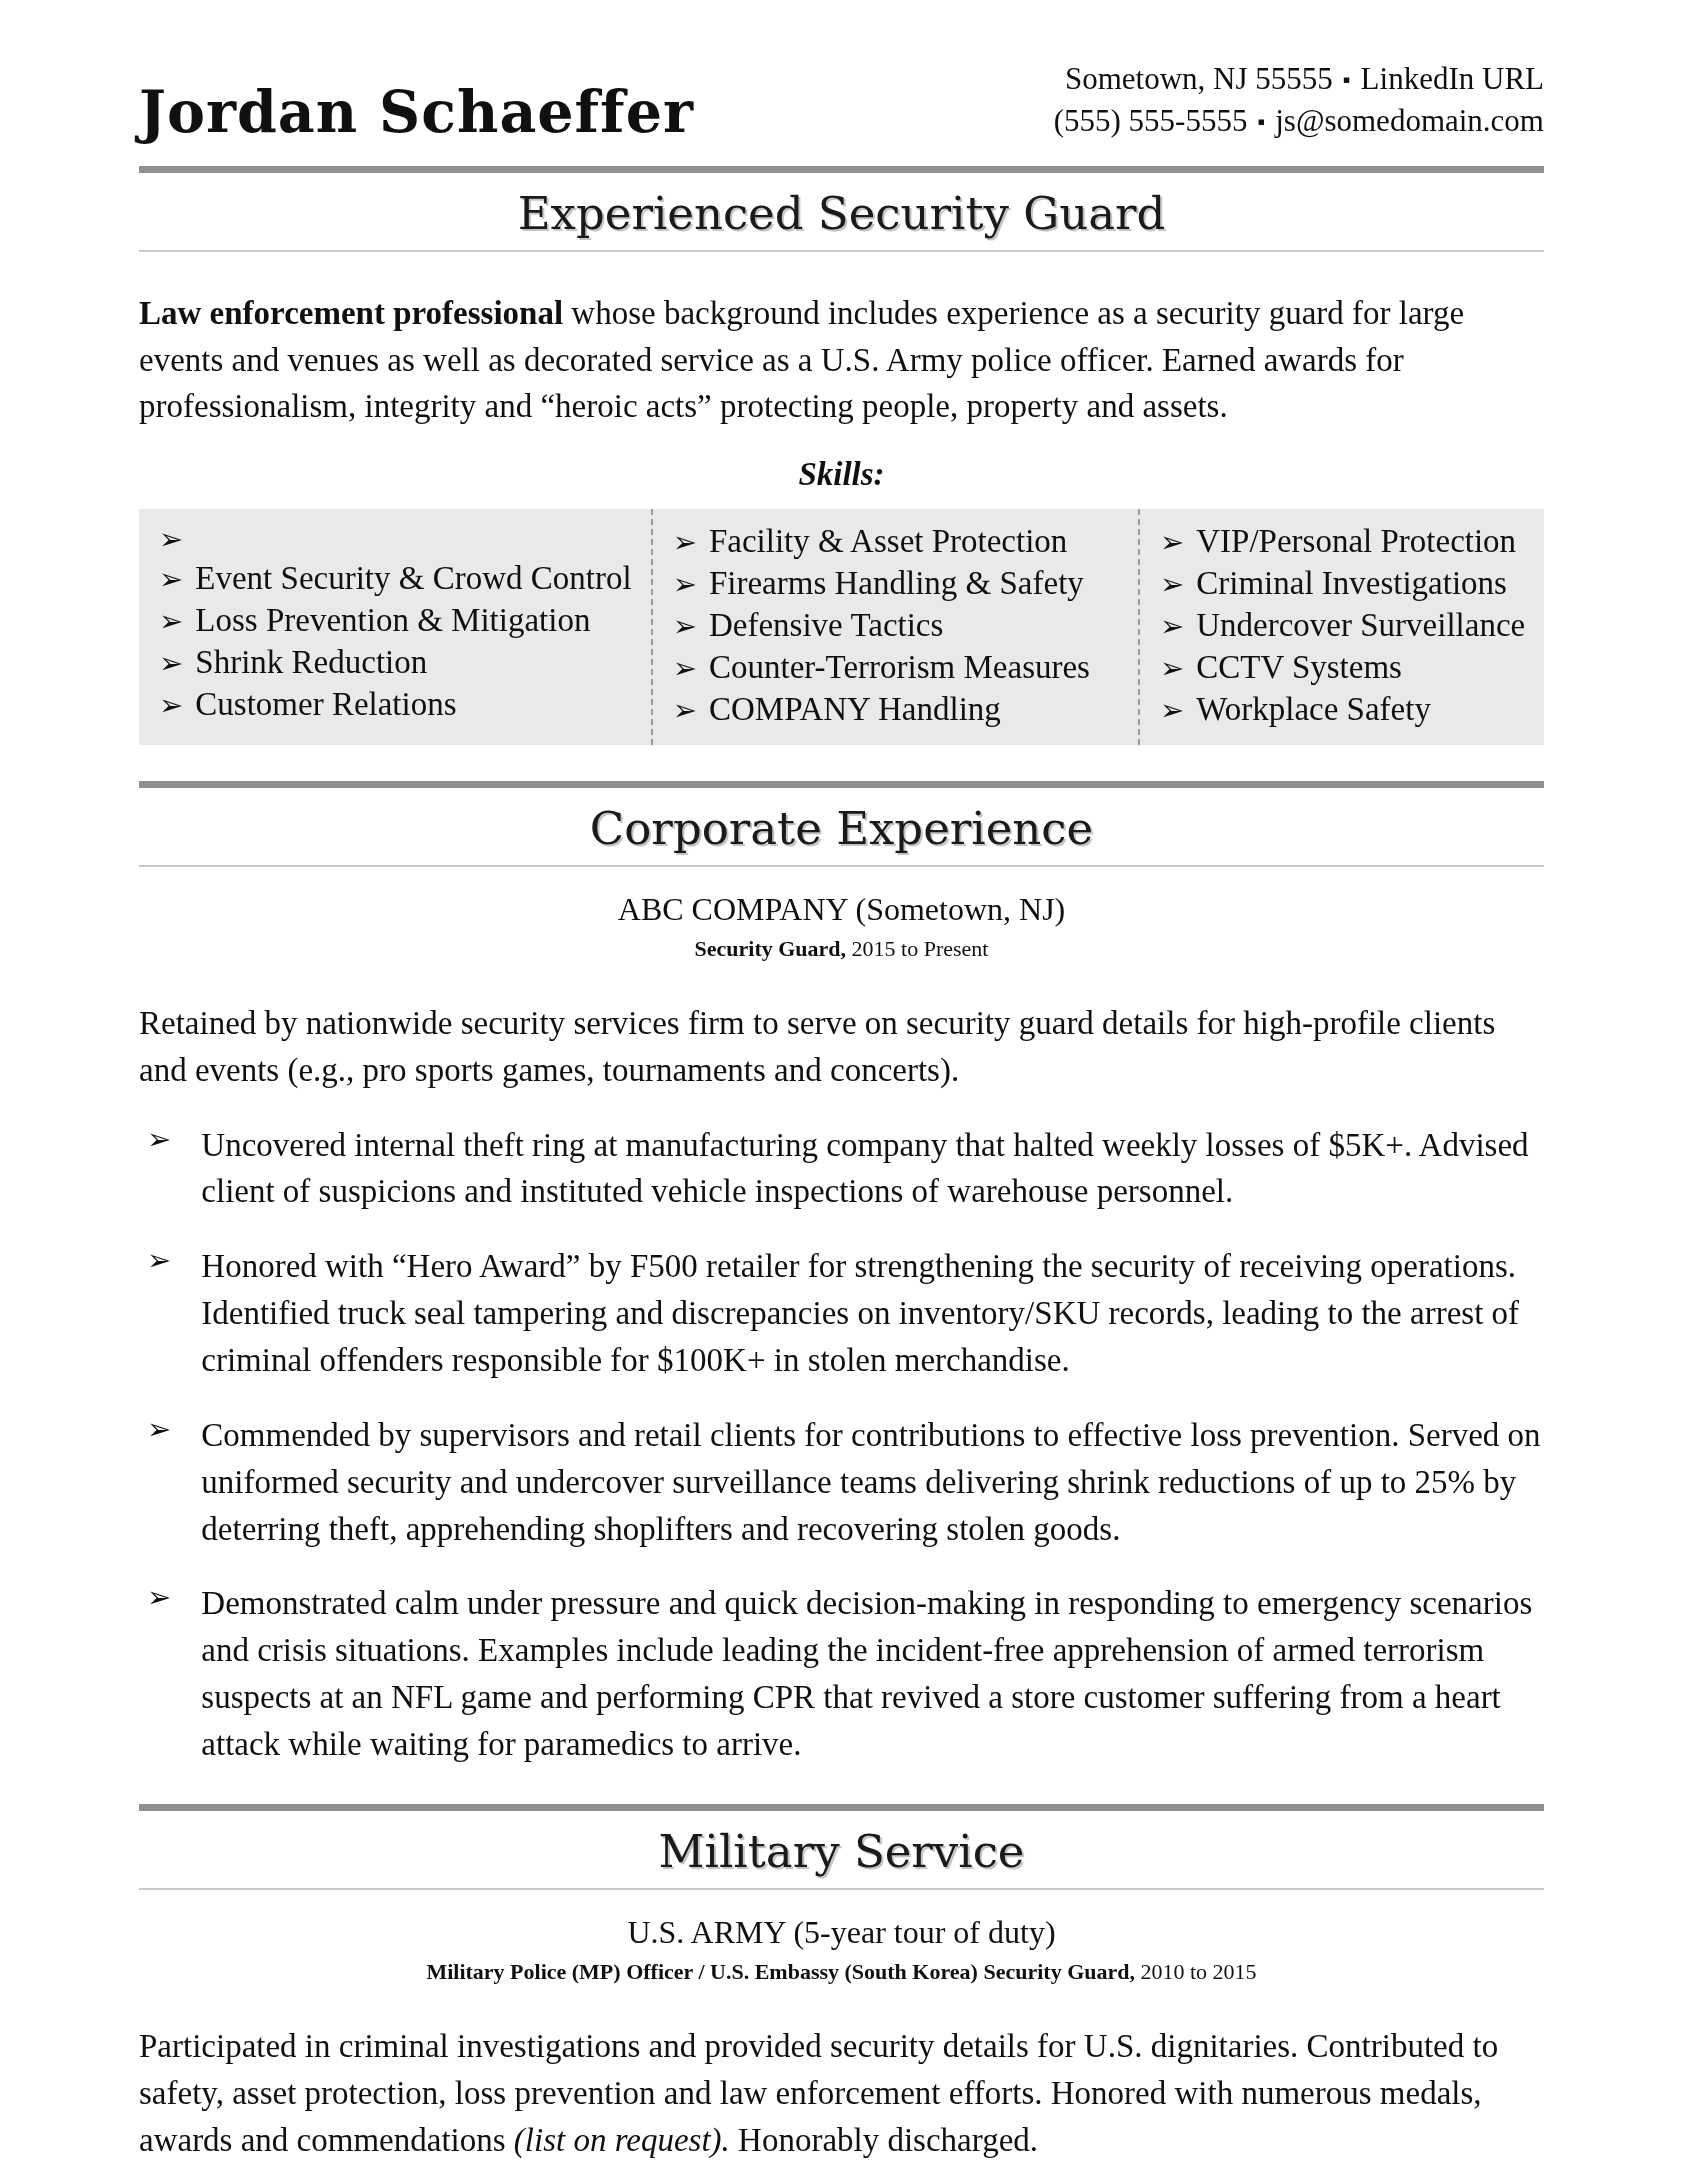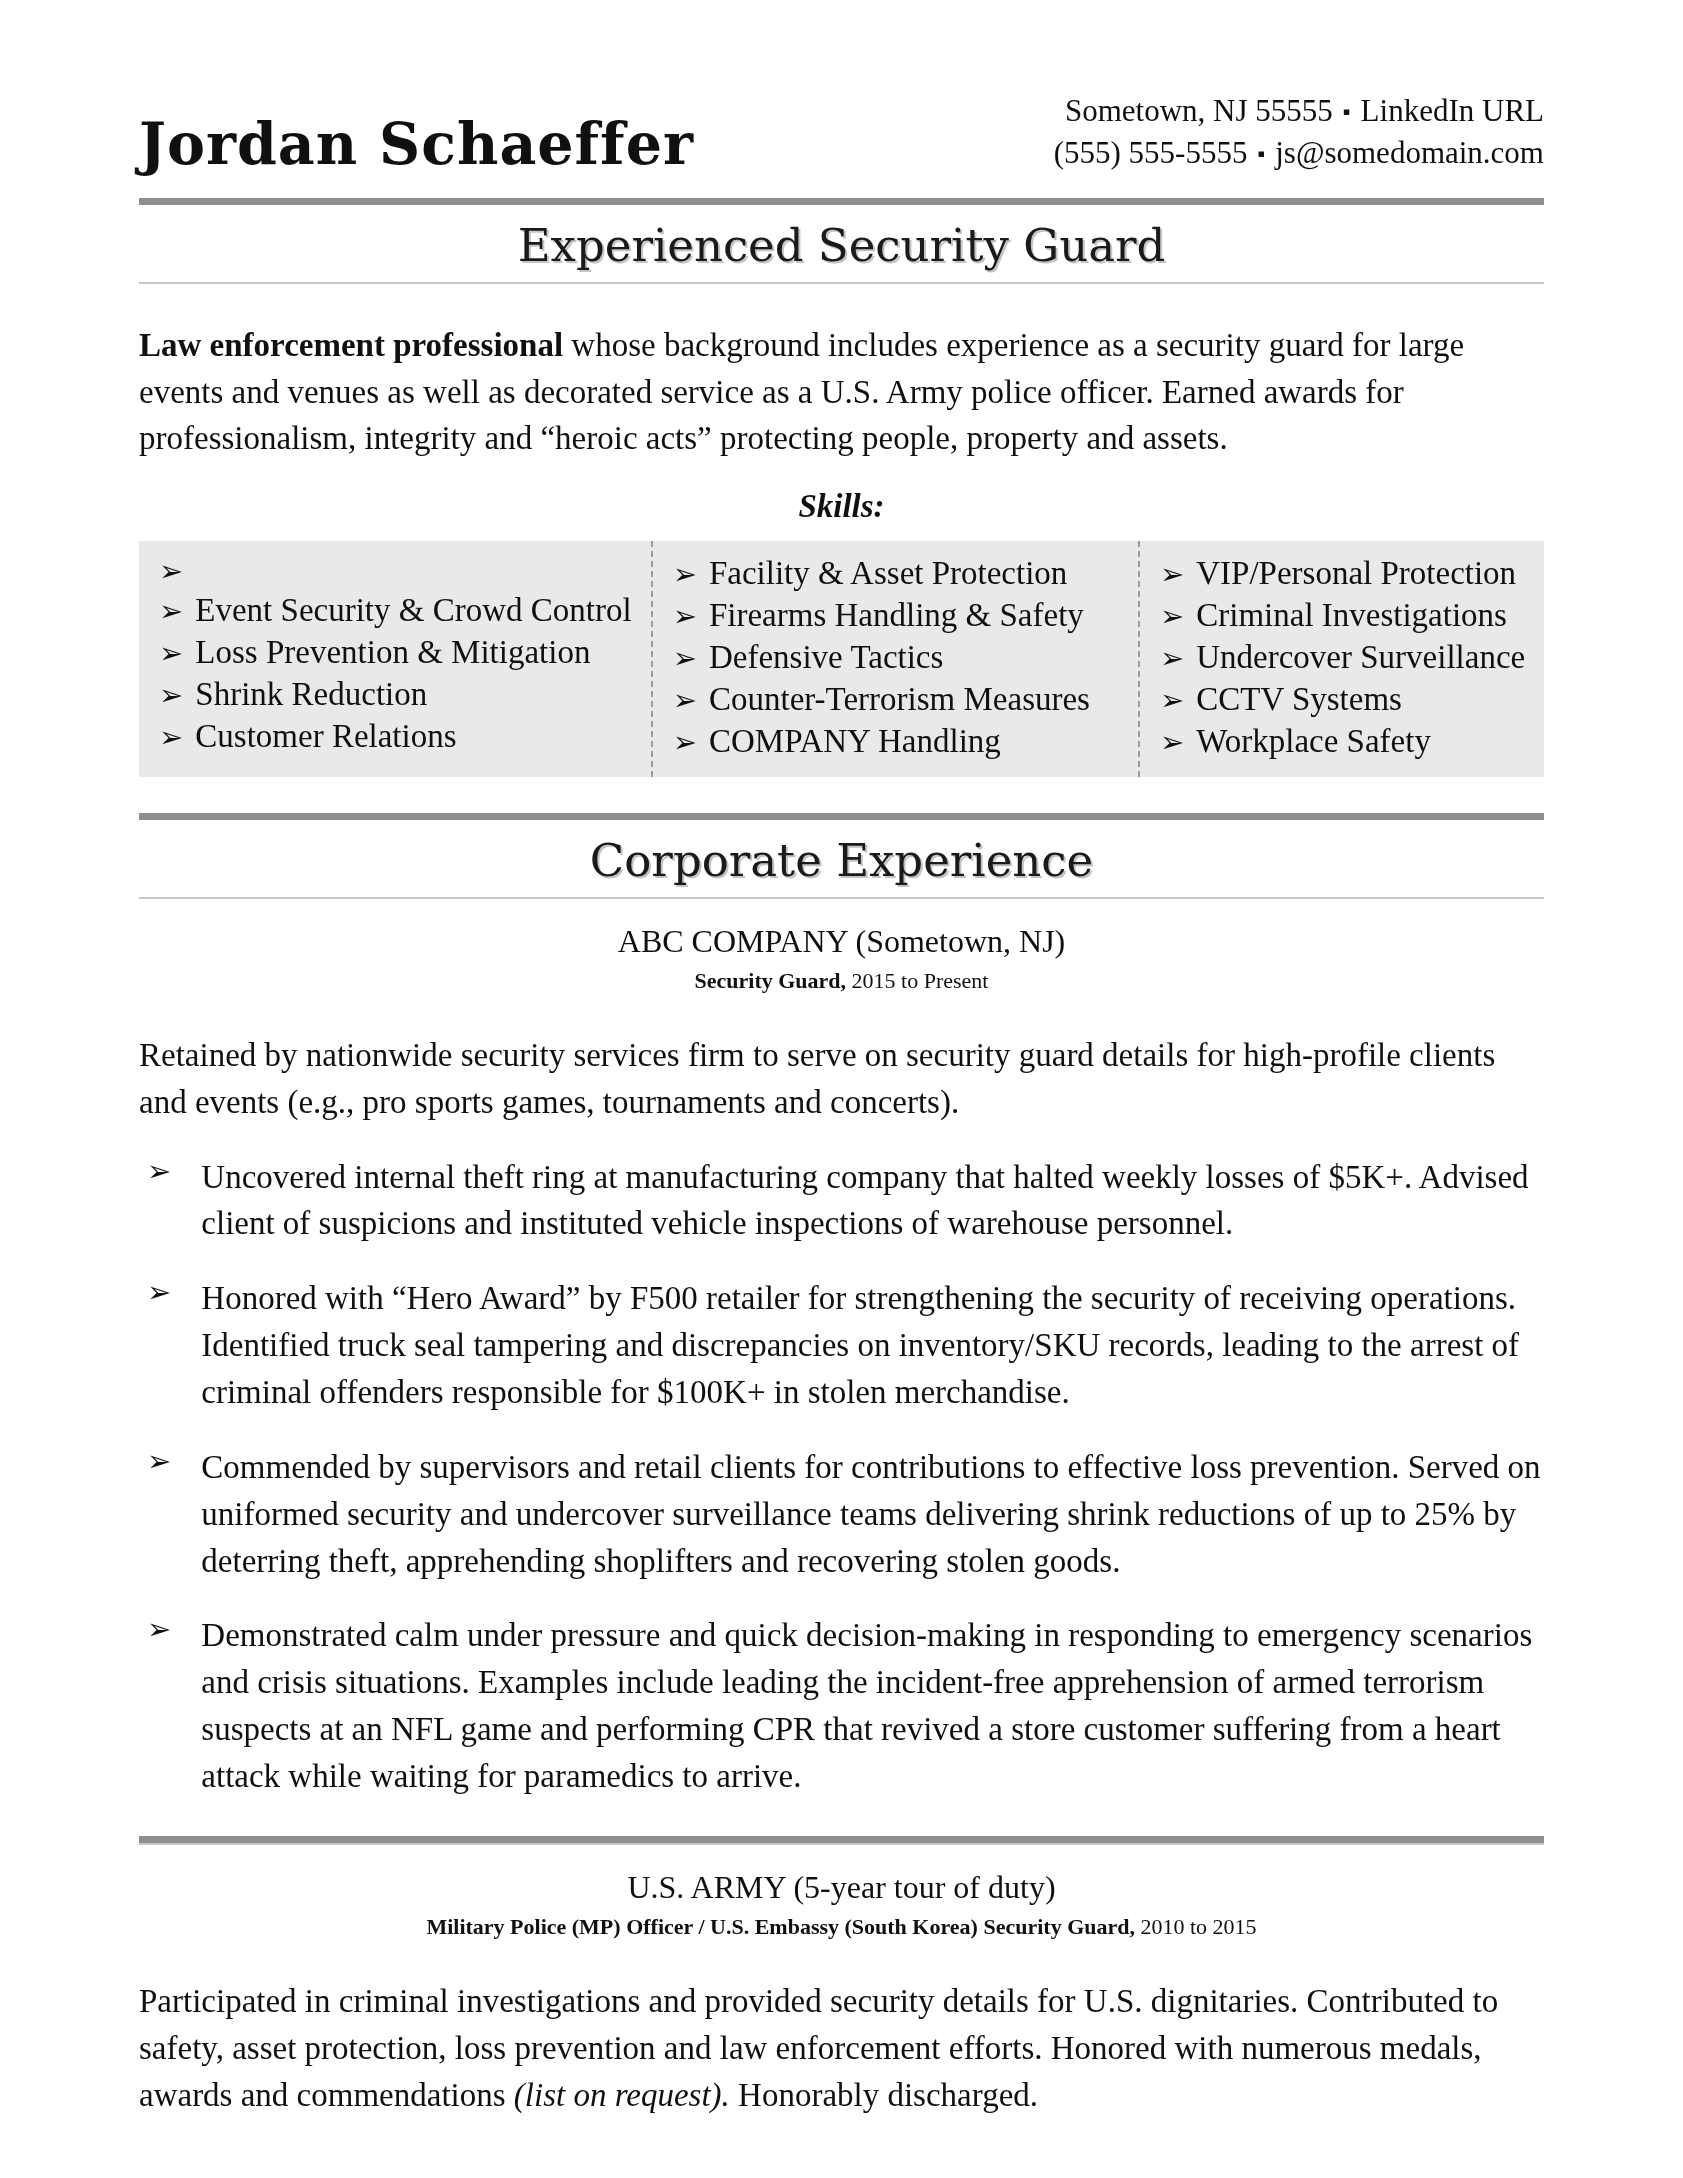--- a/index.html
+++ b/index.html
@@ -7,21 +7,21 @@
   body {
     width: 1683px;
     height: 2178px;
     overflow: hidden;
     font-family: "Liberation Serif", "DejaVu Serif", serif;
     color: #101010;
   }
   .page {
     width: 1683px;
     height: 1772px;
-    padding: 90px 139px 0 139px;
+    padding: 58px 139px 0 139px;
   }
 
   
   .header {
     display: flex;
     justify-content: space-between;
     align-items: flex-end;
   }
   .candidate-name {
     font-family: "DejaVu Serif", serif;
@@ -248,20 +248,21 @@
       <div class="xp-text">Commended by supervisors and retail clients for contributions to effective loss prevention. Served on uniformed security and undercover surveillance teams delivering shrink reductions of up to 25% by deterring theft, apprehending shoplifters and recovering stolen goods.</div>
     </div>
     <div class="xp-bullet">
       <span class="marker">➢</span>
       <div class="xp-text">Demonstrated calm under pressure and quick decision-making in responding to emergency scenarios and crisis situations. Examples include leading the incident-free apprehension of armed terrorism suspects at an NFL game and performing CPR that revived a store customer suffering from a heart attack while waiting for paramedics to arrive.</div>
     </div>
   </div>
 
   <div class="section">
     <div class="rule-thick"></div>
+    <h2 class="section-title">Military Service</h2>
     <div class="rule-thin"></div>
 
     <div class="company-line center">U.S. ARMY (5-year tour of duty)</div>
     <div class="role-line center"><strong>Military Police (MP) Officer / U.S. Embassy (South Korea) Security Guard,</strong> <span>2010 to 2015</span></div>
 
     <p class="body-text"><span>Participated in criminal investigations and provided security details for U.S. dignitaries. Contributed to safety, asset protection, loss prevention and law enforcement efforts. Honored with numerous medals, awards and commendations </span><span class="italic">(list on request).</span><span> Honorably discharged.</span></p>
   </div>
 
 </div>
 

